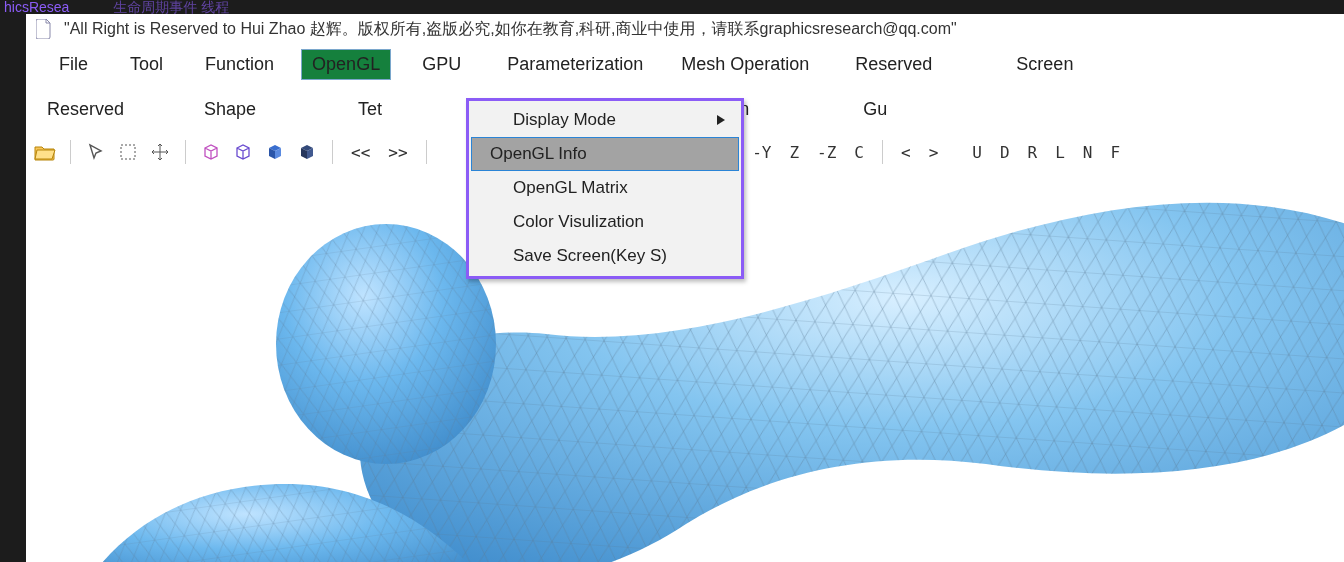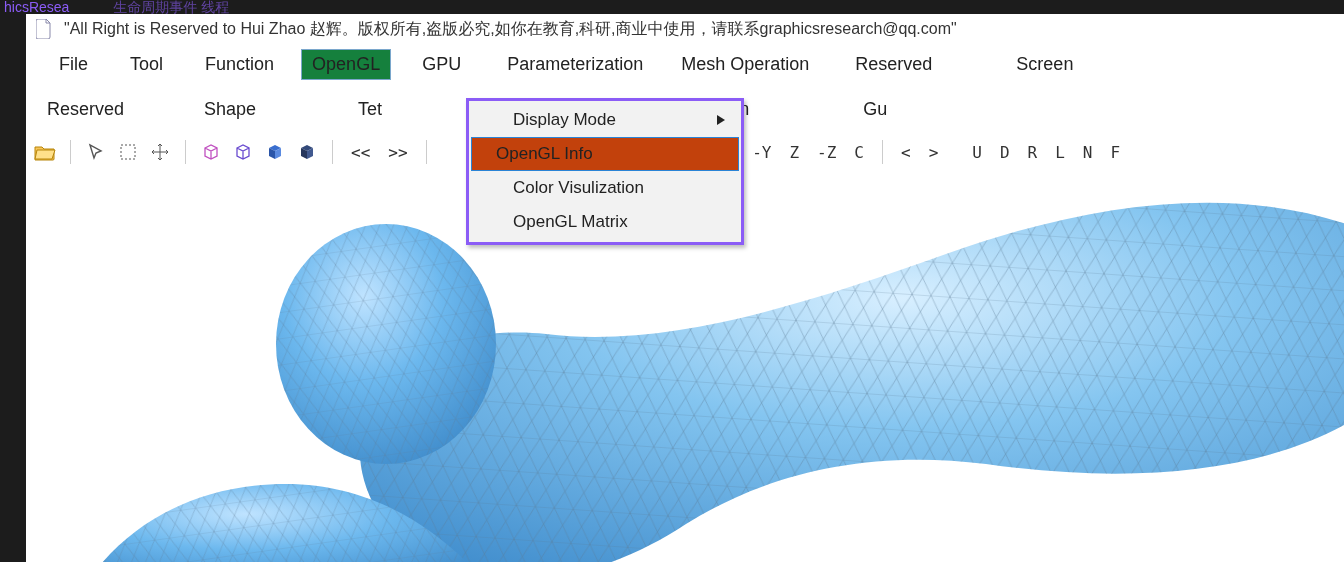--- a/index.html
+++ b/index.html
@@ -17,21 +17,21 @@
     .menu-item { padding:4px 10px; margin:0 2px; color:#222; font-size:18px; cursor:pointer; border:1px solid transparent; white-space:nowrap; }
     .menu-item.open { border:1px solid #7aa7cc; background:#15803d; }
 
     .toolbar { height:36px; display:flex; align-items:center; padding:0 8px; gap:10px; font-size:16px; color:#333; }
     .tb-ico { width:22px; height:22px; display:flex; align-items:center; justify-content:center; }
     .tb-sep { width:1px; height:24px; background:#ccc; margin:0 4px; }
     .tb-txt { padding:0 4px; cursor:pointer; font-family:Consolas,monospace; }
 
     .dropdown { position:absolute; left:440px; top:84px; width:278px; background:#f2f2f2; border:3px solid #8b5cf6; box-shadow:2px 3px 4px rgba(0,0,0,0.25); padding:2px 2px 3px 2px; z-index:10; }
     .dd-item { display:flex; align-items:center; height:34px; padding-left:42px; font-size:17px; color:#222; cursor:pointer; position:relative; }
-    .dd-item.hover { background:#c2410c; border:1px solid #2a84d6; padding-left:24px; }
+    .dd-item.hover { background:#a3a3a3; border:1px solid #2a84d6; padding-left:18px; }
     .dd-arrow { position:absolute; right:14px; top:50%; transform:translateY(-50%); }
 
     .viewport { position:absolute; left:0; top:150px; width:1318px; height:412px; background:#fff; overflow:hidden; }
 
     
     .ico-folder { width:22px; height:18px; }
   </style>
 </head>
 <body>
 
@@ -187,20 +187,23 @@
       <span class="dd-arrow">
         <svg width="8" height="10" viewBox="0 0 8 10">
             <path d="M0 0l8 5-8 5z" fill="#222"></path>
           </svg>
       </span>
     </div>
     <div class="dd-item hover">
       <span>OpenGL Info</span>
     </div>
     <div class="dd-item">
+      <span>OpenGL Matrix</span>
+    </div>
+    <div class="dd-item">
       <span>Color Visulization</span>
     </div>
     <div class="dd-item">
-      <span>OpenGL Matrix</span>
+      <span>Save Screen(Key S)</span>
     </div>
   </div>
 
 </div>
 
 </body></html>

